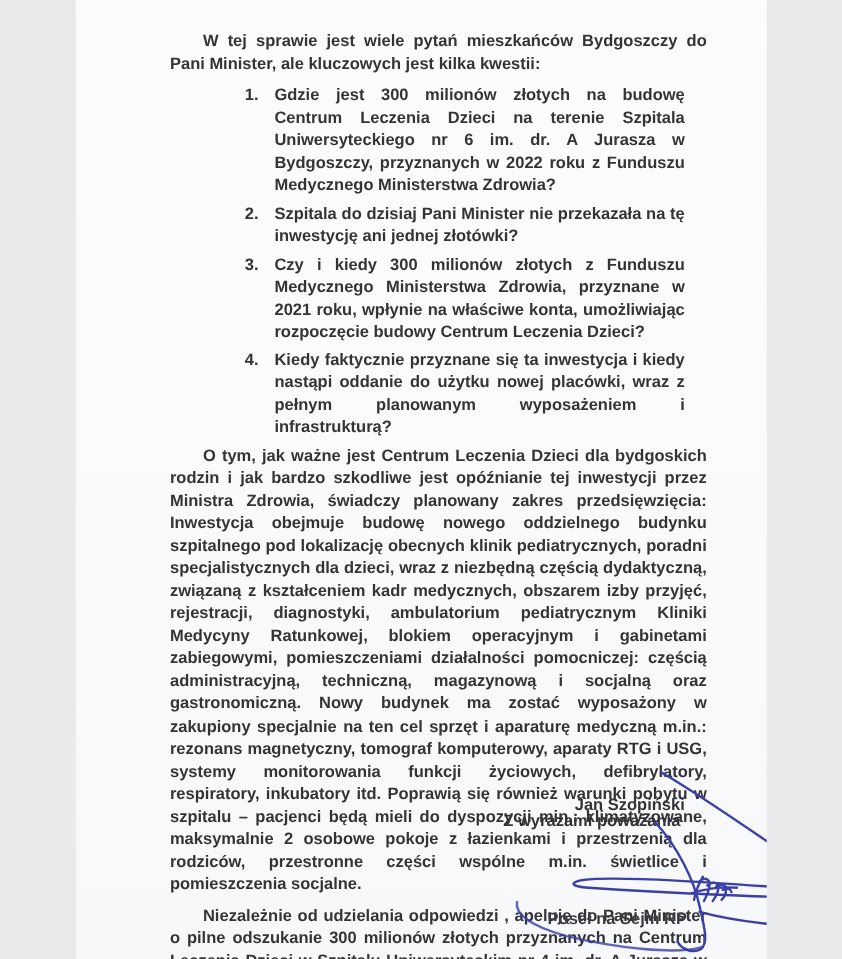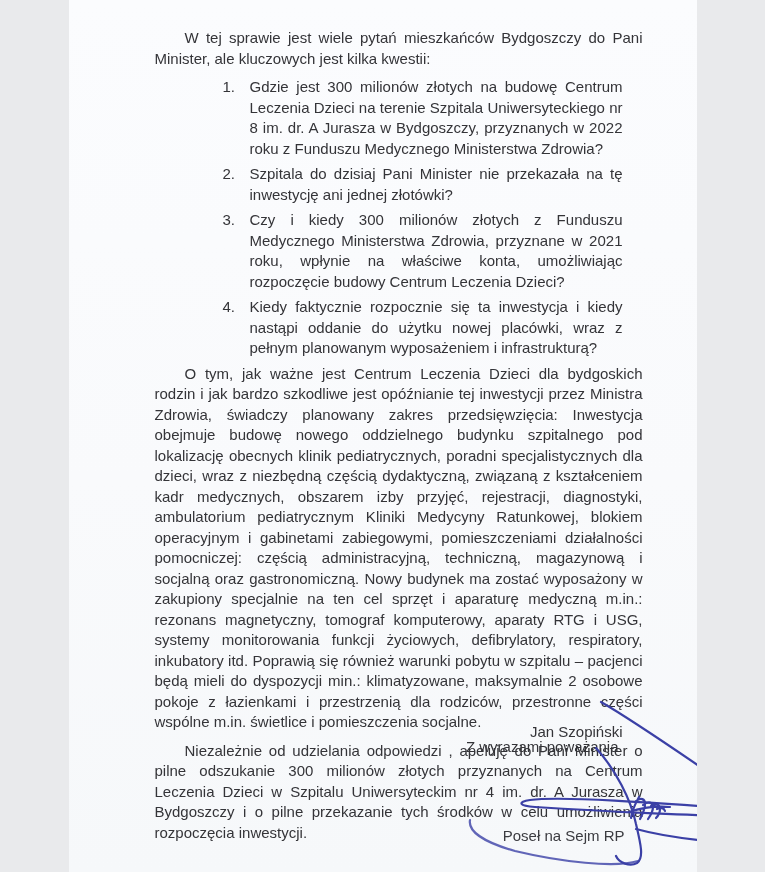--- a/index.html
+++ b/index.html
@@ -7,20 +7,21 @@
   .page{
     position:relative;
     width:628px;height:872px;
     margin:0 auto;
     background:linear-gradient(180deg,#fbfcfe 0%,#f9fafc 55%,#f6f8fa 100%);
     overflow:hidden;
     font-family:"Liberation Sans",sans-serif;
     font-size:15px;
     line-height:20.5px;
     color:#343438;
+    font-weight:bold;
   }
   .content{padding:28px 54px 0 86px;}
   .para{margin:0 0 8px 0;text-align:justify;text-indent:30px;}
   .qlist{margin:0 0 4px 0;padding:0;}
   .q{display:flex;margin:0 0 5px 68px;}
   .qnum{flex:0 0 27px;text-align:left;}
   .qtext{flex:1;text-align:justify;padding-right:20px;}
   .closing-line{position:absolute;white-space:nowrap;text-align:right;}
   .closing-salutation{top:737px;right:78px;}
   .sender-name{top:722px;right:74px;}
@@ -32,33 +33,33 @@
 <body>
 
 <div class="page">
   <div class="content">
 
     <p class="para">W tej sprawie jest wiele pytań mieszkańców Bydgoszczy do Pani Minister, ale kluczowych jest kilka kwestii:</p>
 
     <div class="qlist">
       <div class="q">
         <span class="qnum">1.</span>
-        <span class="qtext">Gdzie jest 300 milionów złotych na budowę Centrum Leczenia Dzieci na terenie Szpitala Uniwersyteckiego nr 8 im. dr. A Jurasza w Bydgoszczy, przyznanych w 2022 roku z Funduszu Medycznego Ministerstwa Zdrowia?</span>
+        <span class="qtext">Gdzie jest 300 milionów złotych na budowę Centrum Leczenia Dzieci na terenie Szpitala Uniwersyteckiego nr 6 im. dr. A Jurasza w Bydgoszczy, przyznanych w 2022 roku z Funduszu Medycznego Ministerstwa Zdrowia?</span>
       </div>
       <div class="q">
         <span class="qnum">2.</span>
         <span class="qtext">Szpitala do dzisiaj Pani Minister nie przekazała na tę inwestycję ani jednej złotówki?</span>
       </div>
       <div class="q">
         <span class="qnum">3.</span>
         <span class="qtext">Czy i kiedy 300 milionów złotych z Funduszu Medycznego Ministerstwa Zdrowia, przyznane w 2021 roku, wpłynie na właściwe konta, umożliwiając rozpoczęcie budowy Centrum Leczenia Dzieci?</span>
       </div>
       <div class="q">
         <span class="qnum">4.</span>
-        <span class="qtext">Kiedy faktycznie rozpocznie się ta inwestycja i kiedy nastąpi oddanie do użytku nowej placówki, wraz z pełnym planowanym wyposażeniem i infrastrukturą?</span>
+        <span class="qtext">Kiedy faktycznie przyznane się ta inwestycja i kiedy nastąpi oddanie do użytku nowej placówki, wraz z pełnym planowanym wyposażeniem i infrastrukturą?</span>
       </div>
     </div>
 
     <p class="para">O tym, jak ważne jest Centrum Leczenia Dzieci dla bydgoskich rodzin i jak bardzo szkodliwe jest opóźnianie tej inwestycji przez Ministra Zdrowia, świadczy planowany zakres przedsięwzięcia: Inwestycja obejmuje budowę nowego oddzielnego budynku szpitalnego pod lokalizację obecnych klinik pediatrycznych, poradni specjalistycznych dla dzieci, wraz z niezbędną częścią dydaktyczną, związaną z kształceniem kadr medycznych, obszarem izby przyjęć, rejestracji, diagnostyki, ambulatorium pediatrycznym Kliniki Medycyny Ratunkowej, blokiem operacyjnym i gabinetami zabiegowymi, pomieszczeniami działalności pomocniczej: częścią administracyjną, techniczną, magazynową i socjalną oraz gastronomiczną. Nowy budynek ma zostać wyposażony w zakupiony specjalnie na ten cel sprzęt i aparaturę medyczną m.in.: rezonans magnetyczny, tomograf komputerowy, aparaty RTG i USG, systemy monitorowania funkcji życiowych, defibrylatory, respiratory, inkubatory itd. Poprawią się również warunki pobytu w szpitalu – pacjenci będą mieli do dyspozycji min.: klimatyzowane, maksymalnie 2 osobowe pokoje z łazienkami i przestrzenią dla rodziców, przestronne części wspólne m.in. świetlice i pomieszczenia socjalne.</p>
     <p class="para">Niezależnie od udzielania odpowiedzi , apeluję do Pani Minister o pilne odszukanie 300 milionów złotych przyznanych na Centrum Leczenia Dzieci w Szpitalu Uniwersyteckim nr 4 im. dr. A Jurasza w Bydgoszczy i o pilne przekazanie tych środków w celu umożliwienia rozpoczęcia inwestycji.</p>
 
   </div>
 
   <div class="closing-line closing-salutation">Z wyrazami poważania</div>
   <div class="closing-line sender-name">Jan Szopiński</div>

